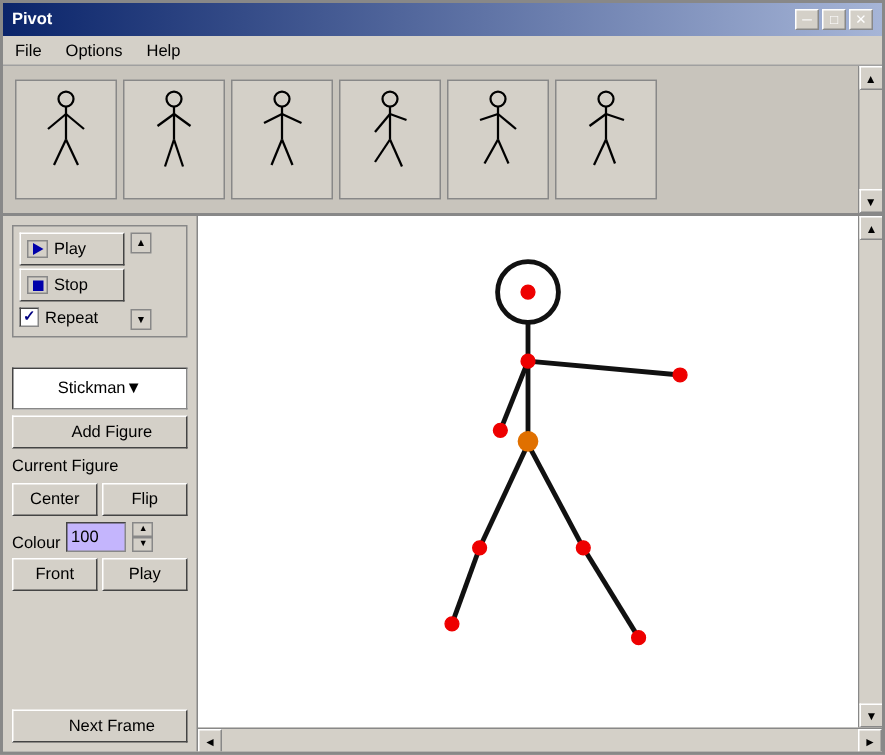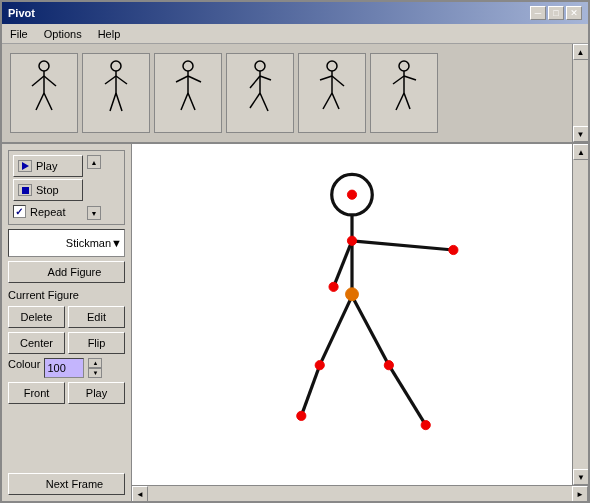--- a/index.html
+++ b/index.html
@@ -236,22 +236,23 @@
       flex: 1;
       height: 20px;
       background: white;
       border: 1px solid #888;
       border-top-color: #444;
       border-left-color: #444;
       font-size: 11px;
       padding: 13px 2px;
       display: flex;
       align-items: center;
-      justify-content: flex-end;
-      cursor: pointer;
+      justify-content: center;
+      cursor: pointer;
+      margin-top: 16px;
     }
     .wide-btn {
       width: 100%;
       height: 22px;
       background: #d4d0c8;
       border: 1px solid #888;
       border-top-color: #fff;
       border-left-color: #fff;
       border-bottom-color: #444;
       border-right-color: #444;
@@ -278,21 +279,21 @@
       border-top-color: #fff;
       border-left-color: #fff;
       border-bottom-color: #444;
       border-right-color: #444;
       cursor: pointer;
       font-size: 11px;
       text-align: center;
     }
     .colour-row {
       display: flex;
-      align-items: flex-start;
+      align-items: flex-end;
       gap: 4px;
     }
     .colour-label { font-size: 11px; }
     .colour-input {
       width: 40px;
       height: 20px;
       background: #c4b5fd;
       border: 1px solid #888;
       border-top-color: #444;
       border-left-color: #444;
@@ -486,24 +487,20 @@
           <span>Stickman</span>
           <span>▼</span>
         </div>
       </div>
 
       <button class="wide-btn">Add Figure</button>
 
       <div class="section-label">Current Figure</div>
 
       <div class="two-col">
-        <button class="half-btn">Delete</button>
-        <button class="half-btn">Edit</button>
-      </div>
-      <div class="two-col">
         <button class="half-btn">Center</button>
         <button class="half-btn">Flip</button>
       </div>
 
       <div class="colour-row">
         <span class="colour-label">Colour</span>
         <div class="colour-input">
           <span>100</span>
         </div>
         <div class="spinner-btns">

